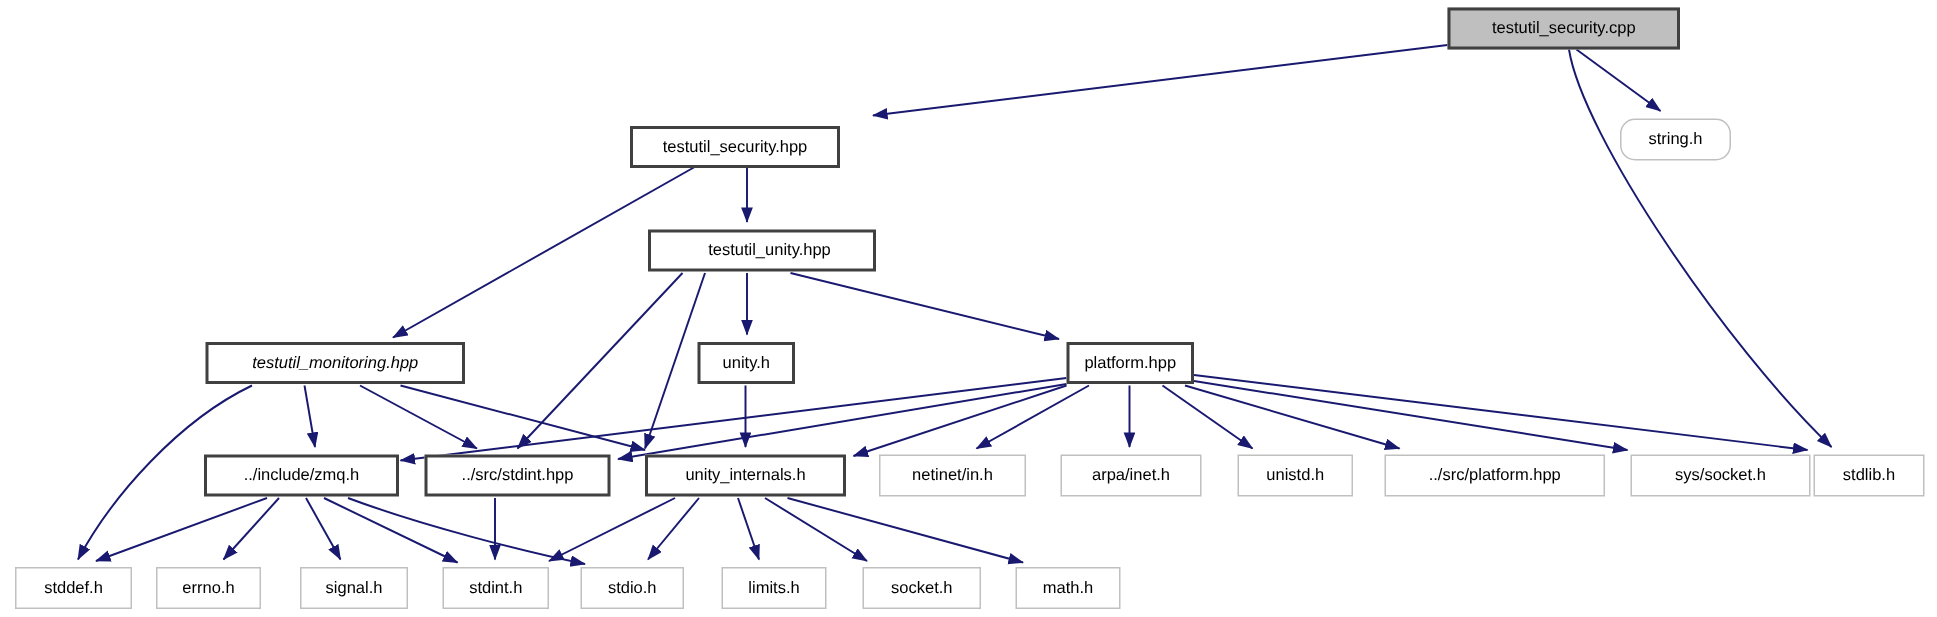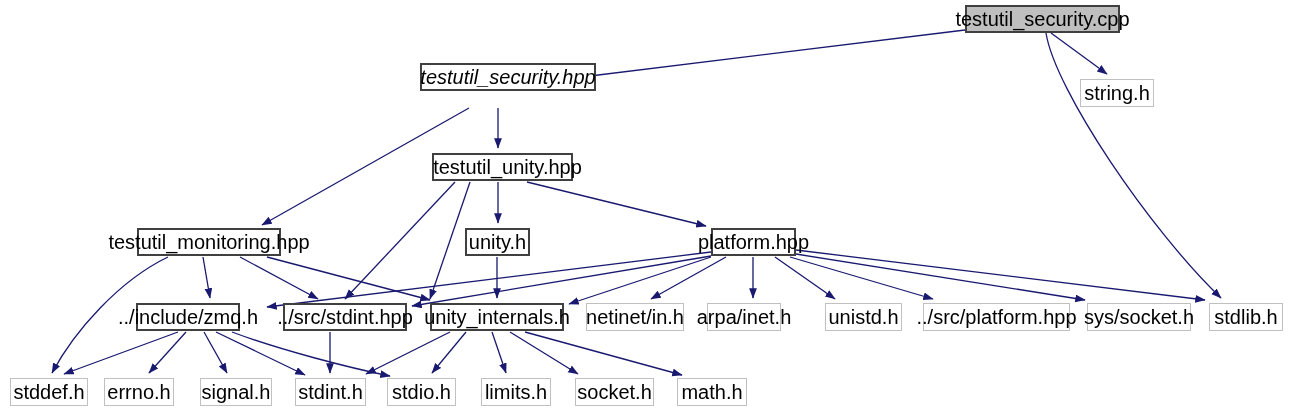--- a/index.html
+++ b/index.html
@@ -23,21 +23,21 @@
     height: 411px;
     pointer-events: none;
   }
   .gnode {
     position: absolute;
     box-sizing: border-box;
     display: flex;
     align-items: center;
     justify-content: center;
     height: 28px;
-    font-size: 20px;
+    font-size: 11px;
     line-height: 1;
     color: #000000;
     white-space: nowrap;
     background: #ffffff;
     border: 1px solid #c0c0c0;
     z-index: 2;
   }
   .gnode.strong {
     border: 2px solid #404040;
   }
@@ -94,60 +94,60 @@
         <path d="M 466,332 L 432,373" fill="none" stroke="#191970" stroke-width="1.3" marker-end="url(#arrow)"></path>
         <path d="M 492,332 L 506,373" fill="none" stroke="#191970" stroke-width="1.3" marker-end="url(#arrow)"></path>
         <path d="M 510,332 L 578,374" fill="none" stroke="#191970" stroke-width="1.3" marker-end="url(#arrow)"></path>
         <path d="M 525,332 L 682,375" fill="none" stroke="#191970" stroke-width="1.3" marker-end="url(#arrow)"></path>
       </g>
   </svg>
   <div id="node-group">
       <div class="gnode current" style="left: 965px; top: 5px; width: 155px;">
         <span>testutil_security.cpp</span>
       </div>
-      <div class="gnode" style="left: 1080px; top: 79px; width: 74px;">
+      <div class="gnode" style="left: 1080px; top: 79px; width: 74px; border-radius: 10px;">
         <span>string.h</span>
       </div>
-      <div class="gnode strong" style="left: 420px; top: 63px; width: 176px; font-style: italic;">
+      <div class="gnode strong" style="left: 420px; top: 84px; width: 140px;">
         <span>testutil_security.hpp</span>
       </div>
-      <div class="gnode strong" style="left: 432px; top: 153px; width: 141px; padding-left: 10px;">
+      <div class="gnode strong" style="left: 432px; top: 153px; width: 152px; padding-left: 10px;">
         <span>testutil_unity.hpp</span>
       </div>
-      <div class="gnode strong" style="left: 137px; top: 228px; width: 144px;">
+      <div class="gnode strong" style="left: 137px; top: 228px; width: 173px; font-style: italic;">
         <span>testutil_monitoring.hpp</span>
       </div>
       <div class="gnode strong" style="left: 465px; top: 228px; width: 65px;">
         <span>unity.h</span>
       </div>
       <div class="gnode strong" style="left: 711px; top: 228px; width: 85px;">
         <span>platform.hpp</span>
       </div>
-      <div class="gnode strong" style="left: 136px; top: 303px; width: 104px;">
+      <div class="gnode strong" style="left: 136px; top: 303px; width: 130px;">
         <span>../include/zmq.h</span>
       </div>
       <div class="gnode strong" style="left: 283px; top: 303px; width: 124px;">
         <span>../src/stdint.hpp</span>
       </div>
       <div class="gnode strong" style="left: 430px; top: 303px; width: 134px;">
         <span>unity_internals.h</span>
       </div>
       <div class="gnode" style="left: 586px; top: 303px; width: 98px;">
         <span>netinet/in.h</span>
       </div>
-      <div class="gnode" style="left: 707px; top: 303px; width: 74px;">
+      <div class="gnode" style="left: 707px; top: 303px; width: 94px;">
         <span>arpa/inet.h</span>
       </div>
       <div class="gnode" style="left: 825px; top: 303px; width: 77px; align-items: center;">
         <span>unistd.h</span>
       </div>
       <div class="gnode" style="left: 923px; top: 303px; width: 147px; align-items: center;">
         <span>../src/platform.hpp</span>
       </div>
-      <div class="gnode" style="left: 1087px; top: 303px; width: 104px;">
+      <div class="gnode" style="left: 1087px; top: 303px; width: 120px;">
         <span>sys/socket.h</span>
       </div>
       <div class="gnode" style="left: 1209px; top: 303px; width: 74px;">
         <span>stdlib.h</span>
       </div>
       <div class="gnode" style="left: 10px; top: 378px; width: 78px;">
         <span>stddef.h</span>
       </div>
       <div class="gnode" style="left: 104px; top: 378px; width: 70px;">
         <span>errno.h</span>

